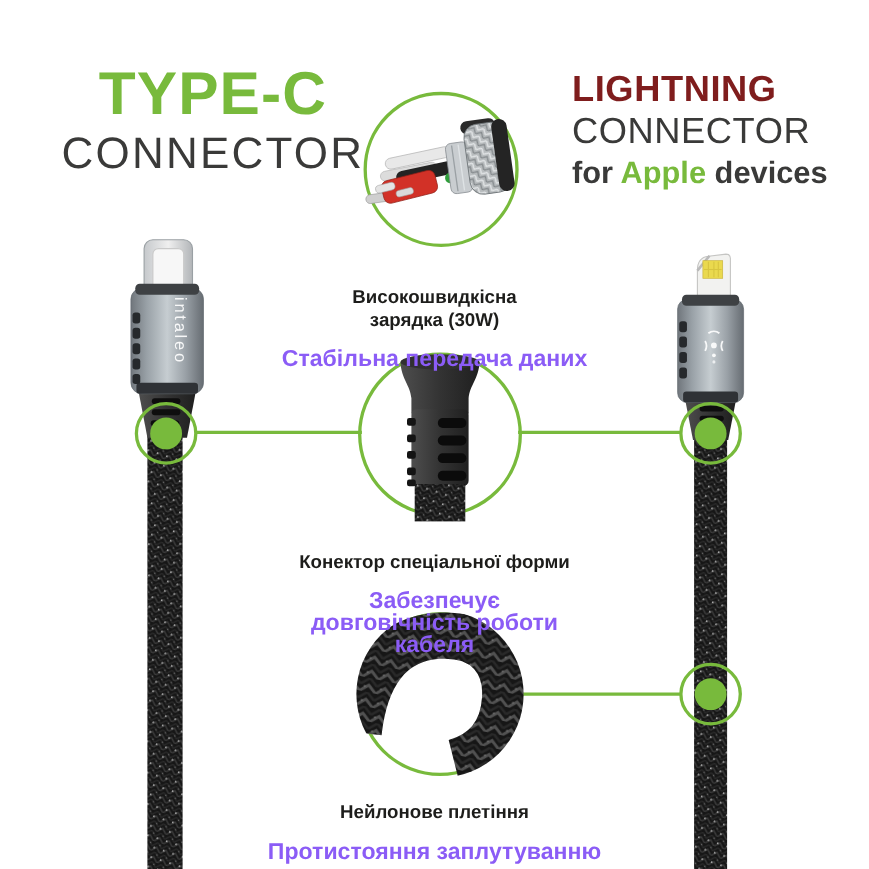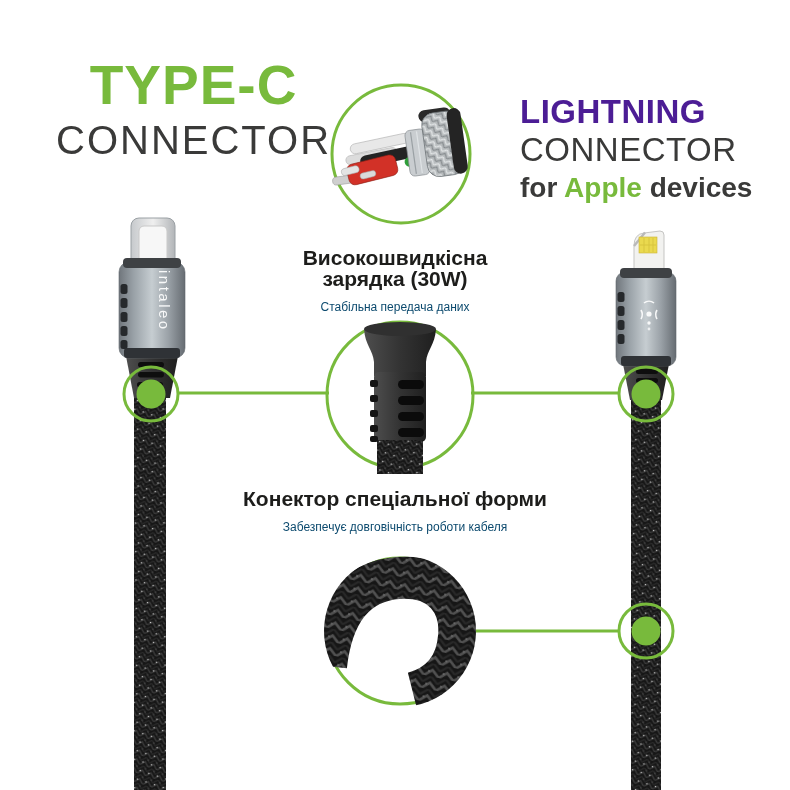--- a/index.html
+++ b/index.html
@@ -6,30 +6,30 @@
   .canvas{
     position:relative;width:790px;height:790px;background:#ffffff;overflow:hidden;
     font-family:"Liberation Sans", sans-serif;
   }
   .art{position:absolute;left:0;top:0;}
   
   .hdr-left{position:absolute;left:56px;top:58px;}
   .hl-title{font-size:55px;font-weight:700;color:#78ba3c;letter-spacing:1px;line-height:1;text-align:center;}
   .hl-sub{font-size:40px;font-weight:400;color:#3a3a39;letter-spacing:2px;margin-top:7px;line-height:1;}
   .hdr-right{position:absolute;left:520px;top:64px;width:235px;}
-  .hr-title{font-size:33px;font-weight:700;color:#4c1d95;letter-spacing:.5px;line-height:1.05;margin-top:31px;}
+  .hr-title{font-size:33px;font-weight:700;color:#7f1d1d;letter-spacing:.5px;line-height:1.05;}
   .hr-sub{font-size:33px;font-weight:400;color:#3a3a39;letter-spacing:.5px;line-height:1.05;margin-top:3px;}
   .hr-tag{font-size:28px;font-weight:700;color:#3a3a39;margin-top:6px;line-height:1.05;}
   .hr-tag .brand{color:#78ba3c;}
   
   .feature{position:absolute;left:50%;transform:translateX(-50%);width:320px;text-align:center;}
   .f1{top:243px;} .f2{top:484px;} .f3{top:712px;}
-  .f-title{font-size:21px;font-weight:700;color:#1d1d1b;line-height:21px;margin:4px auto;}
+  .f-title{font-size:17px;font-weight:700;color:#1d1d1b;line-height:21px;margin:16px auto;}
   .f1 .f-title{max-width:205px;}
-  .f-sub{font-size:12px;font-weight:400;color:#0c4a6e;line-height:20px;margin:8px auto 0;}
+  .f-sub{font-size:21px;font-weight:700;color:#8b5cf6;line-height:20px;margin:8px auto 0;}
   .f2 .f-sub{max-width:260px;}
 </style>
 </head>
 <body>
 
 <div class="canvas">
 
   <svg class="art" width="790" height="790" viewBox="0 0 790 790" aria-hidden="true">
     <defs>
       <linearGradient id="gBody" x1="0" y1="0" x2="1" y2="0">
@@ -212,14 +212,18 @@
   </div>
 
   <div class="feature f1">
     <div class="f-title">Високошвидкісна зарядка (30W)</div>
     <div class="f-sub">Стабільна передача даних</div>
   </div>
   <div class="feature f2">
     <div class="f-title">Конектор спеціальної форми</div>
     <div class="f-sub">Забезпечує довговічність роботи кабеля</div>
   </div>
+  <div class="feature f3">
+    <div class="f-title">Нейлонове плетіння</div>
+    <div class="f-sub">Протистояння заплутуванню</div>
+  </div>
 
 </div>
 
 </body></html>

